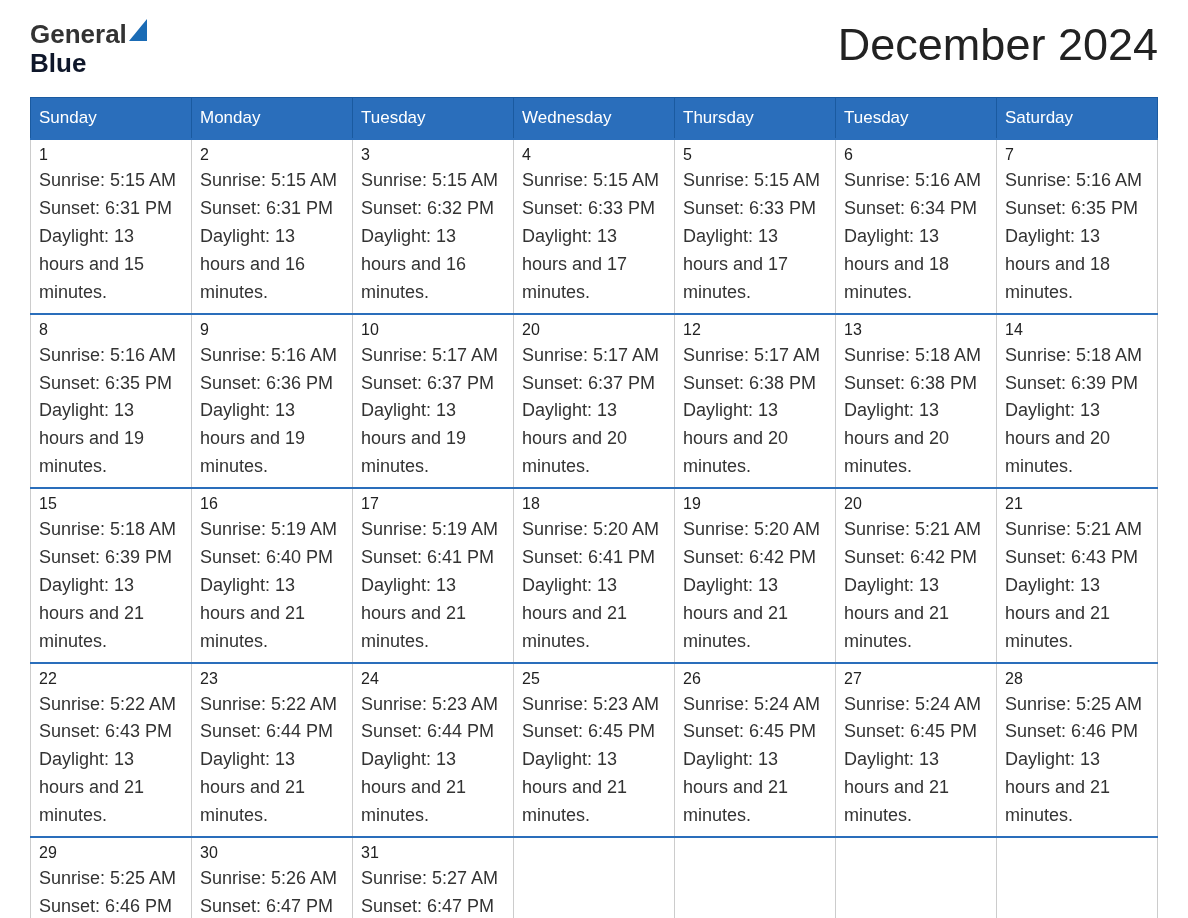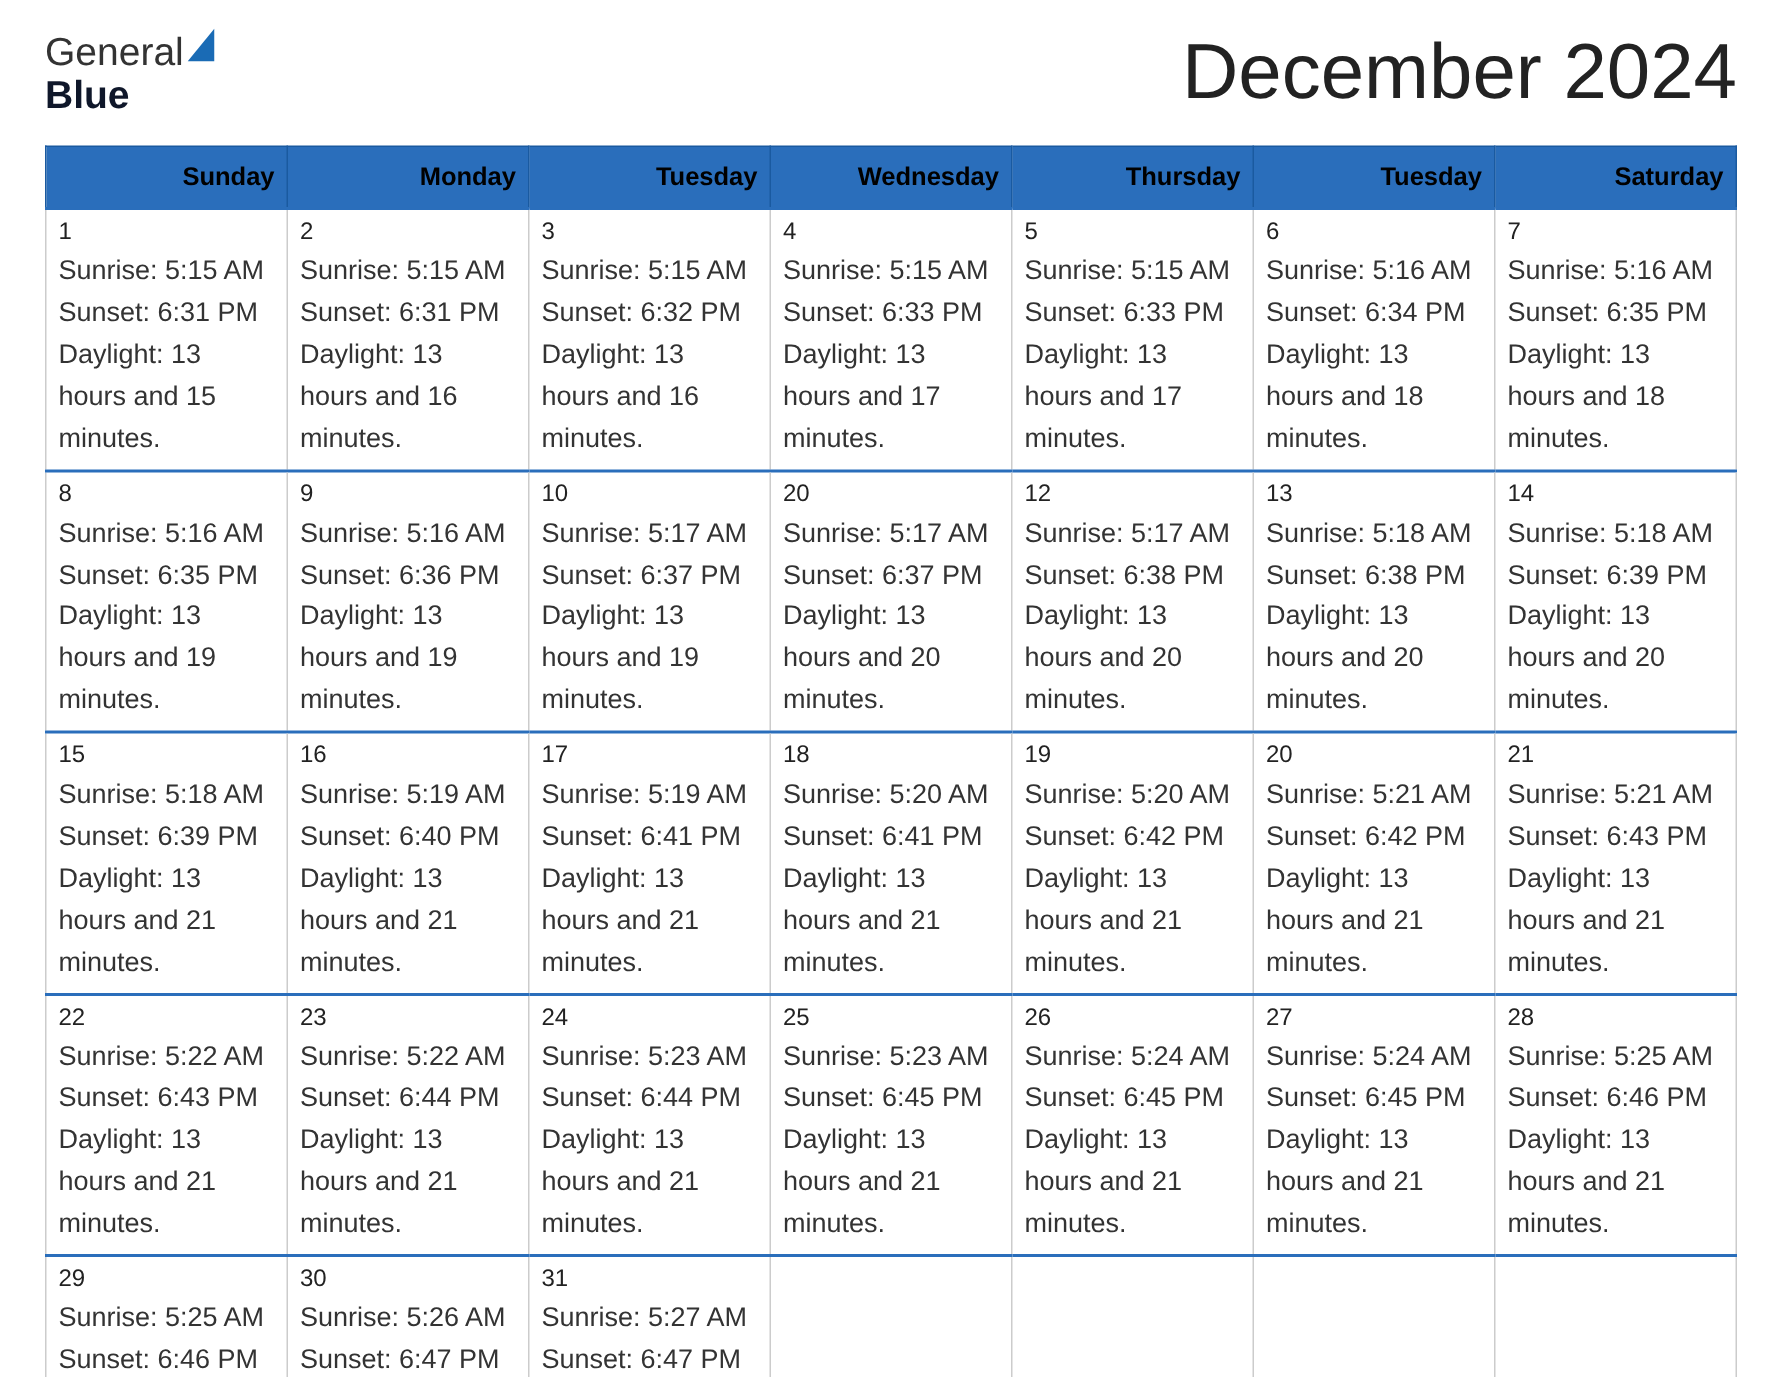--- a/index.html
+++ b/index.html
@@ -15,54 +15,54 @@
       justify-content: space-between;
       align-items: flex-start;
       margin-bottom: 20px;
     }
     .logo {
       display: flex;
       align-items: center;
     }
     .logo-text-general {
       font-size: 26px;
-      font-weight: normal;
+      font-weight: bold;
       color: #333;
     }
     .logo-text-blue {
       font-size: 26px;
       font-weight: bold;
       color: #0f172a;
     }
     .title-section {
       text-align: right;
     }
     .month-title {
-      font-size: 52px;
+      font-size: 45px;
       font-weight: normal;
       color: #222;
       line-height: 1.1;
     }
     .location {
       font-size: 22px;
       color: #444;
       margin-top: 4px;
     }
     .calendar-table {
       width: 100%;
       border-collapse: collapse;
       table-layout: fixed;
     }
     .calendar-table th {
       background-color: #2a6ebb;
-      color: #000000;
+      color: #ffffff;
       padding: 10px 8px;
       font-size: 17px;
-      font-weight: bold;
-      text-align: right;
+      font-weight: normal;
+      text-align: left;
       border: 1px solid #1a5aa0;
     }
     .calendar-table td {
       vertical-align: top;
       border: 1px solid #ccc;
       padding: 6px 8px;
       font-size: 13px;
       color: #333;
       min-height: 100px;
       height: 110px;

